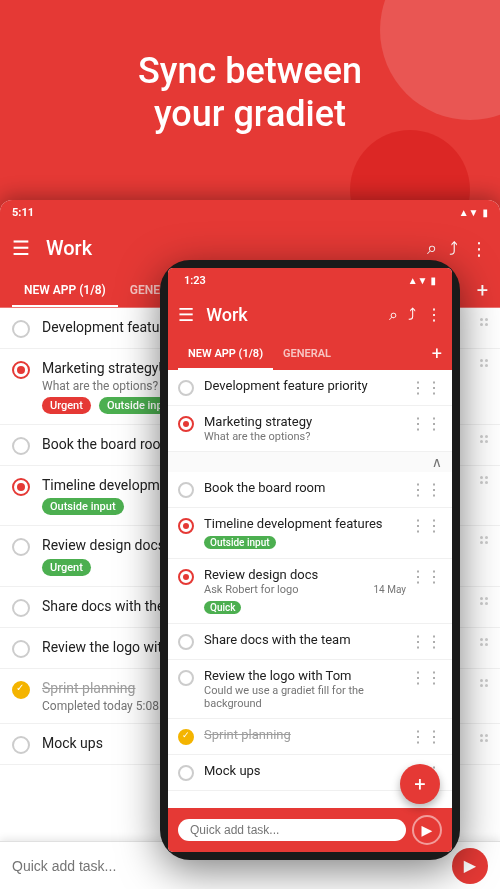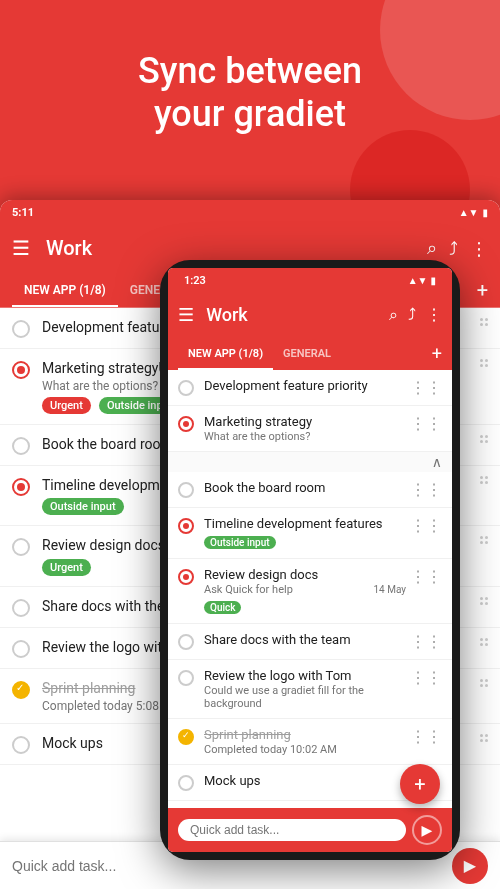--- a/index.html
+++ b/index.html
@@ -766,21 +766,21 @@
           </div>
         </div>
         <div class="phone-task-drag">⋮⋮</div>
       </div>
 
       <div class="phone-task-item">
         <div class="phone-task-radio inprogress"></div>
         <div class="phone-task-content">
           <div class="phone-task-title">Review design docs</div>
           <div style="display:flex;align-items:center;justify-content:space-between;">
-            <div class="phone-task-subtitle">Ask Quick for help</div>
+            <div class="phone-task-subtitle">Ask Robert for logo</div>
             <span style="font-size:10px;color:#757575;">14 May</span>
           </div>
           <div>
             <span class="phone-badge phone-badge-design">Quick</span>
           </div>
         </div>
         <div class="phone-task-drag">⋮⋮</div>
       </div>
 
       <div class="phone-task-item">
@@ -797,21 +797,20 @@
           <div class="phone-task-title">Review the logo with Tom</div>
           <div class="phone-task-subtitle">Could we use a gradiet fill for the background</div>
         </div>
         <div class="phone-task-drag">⋮⋮</div>
       </div>
 
       <div class="phone-task-item">
         <div class="phone-task-radio completed"></div>
         <div class="phone-task-content">
           <div class="phone-task-title strikethrough">Sprint planning</div>
-          <div class="phone-task-subtitle">Completed today 10:02 AM</div>
         </div>
         <div class="phone-task-drag">⋮⋮</div>
       </div>
 
       <div class="phone-task-item">
         <div class="phone-task-radio"></div>
         <div class="phone-task-content">
           <div class="phone-task-title">Mock ups</div>
         </div>
         <div class="phone-task-drag">⋮⋮</div>

